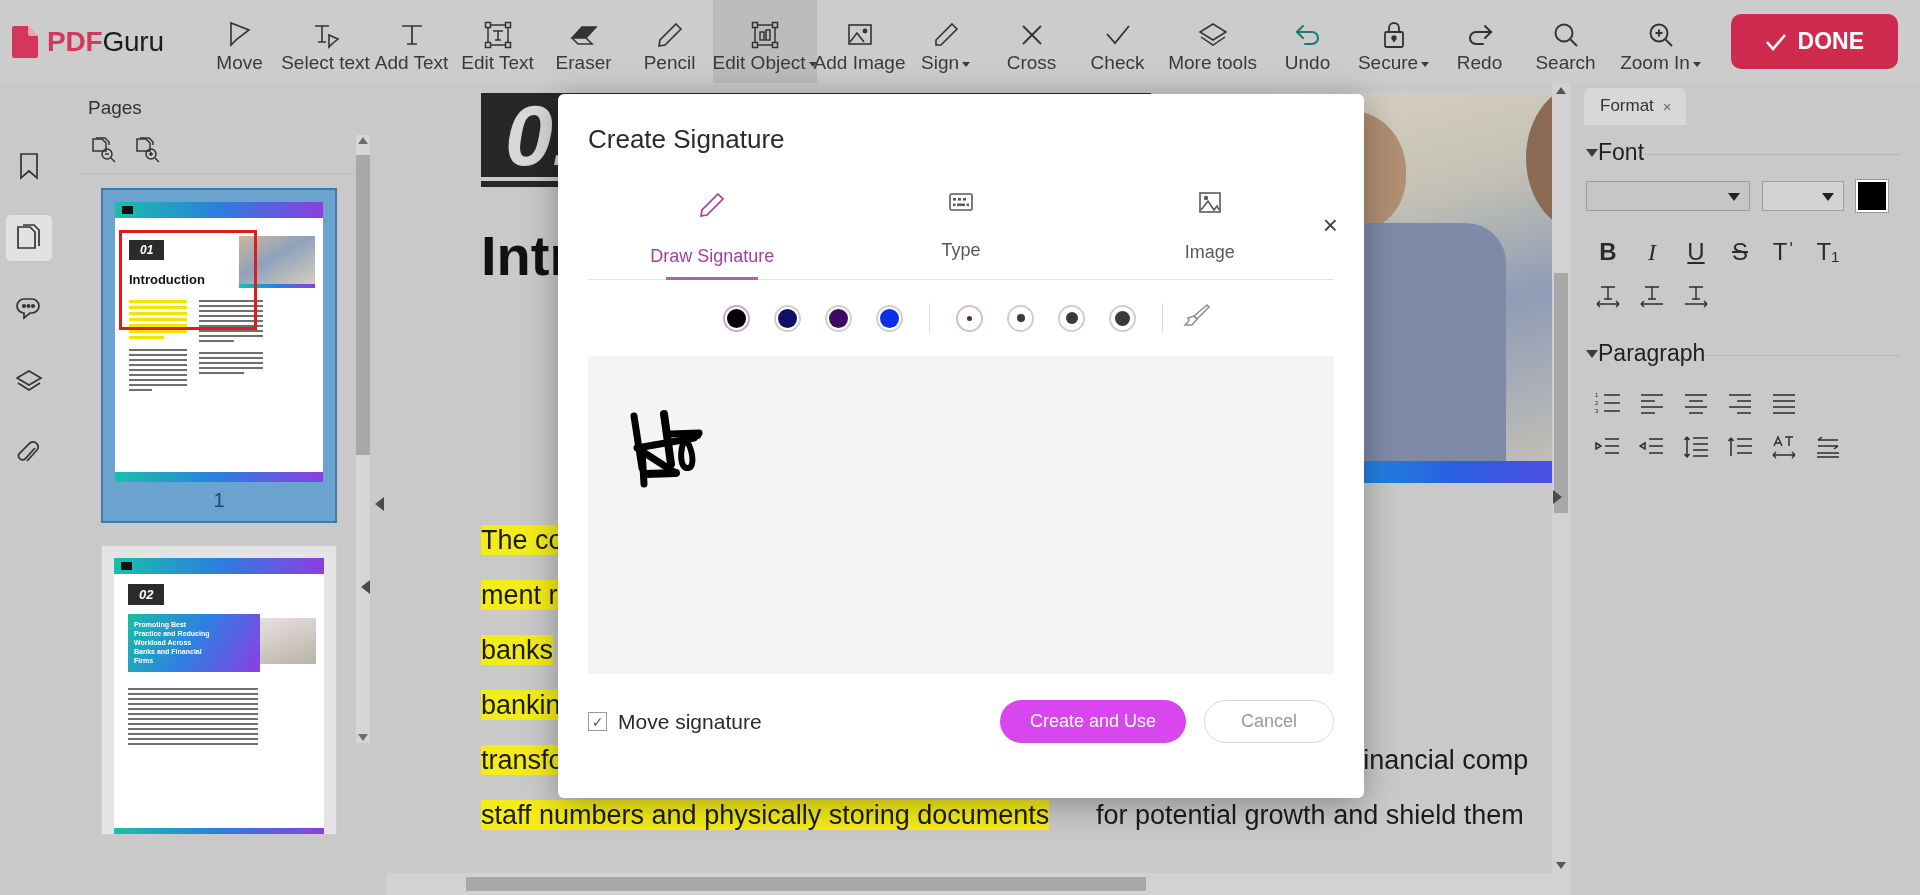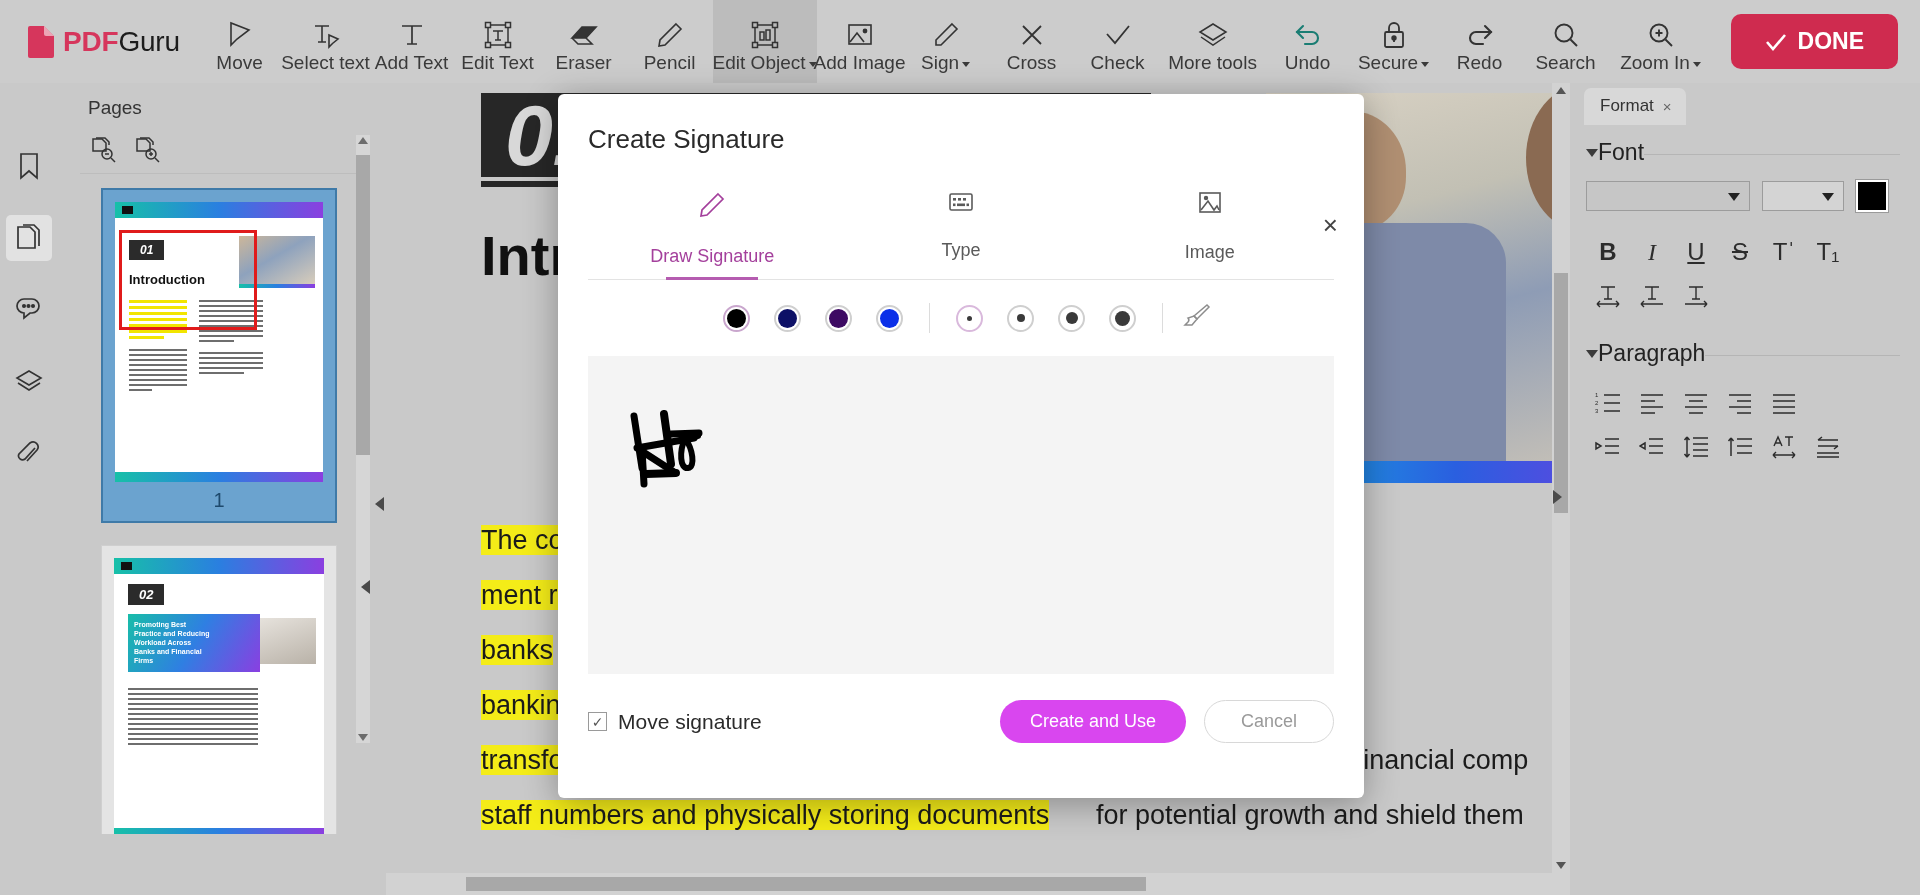--- a/index.html
+++ b/index.html
@@ -9,21 +9,21 @@
     overflow: hidden;
     background: #c9c9c9;
   }
   #app { position: relative; width: 1920px; height: 895px; }
 
   
   .toolbar {
     position: absolute; top: 0; left: 0; width: 1920px; height: 83px;
     background: #cccccc; display: flex; align-items: center;
   }
-  .brand { display: flex; align-items: center; gap: 9px; padding-left: 28px; width: 240px; }
+  .brand { display: flex; align-items: center; gap: 9px; padding-left: 12px; width: 240px; }
   .brand-icon { width: 26px; height: 32px; }
   .brand-text { font-size: 28px; font-weight: 400; color: #1c1c1c; letter-spacing: -0.2px;}
   .brand-text b { color: #d6365c; font-weight: 700; }
 
   .tools { display: flex; align-items: flex-start; height: 83px; }
   .tool {
     width: 86px; height: 83px; display: flex; flex-direction: column;
     align-items: center; justify-content: center; gap: 3px;
     cursor: pointer; position: relative; padding-top: 6px;
   }

